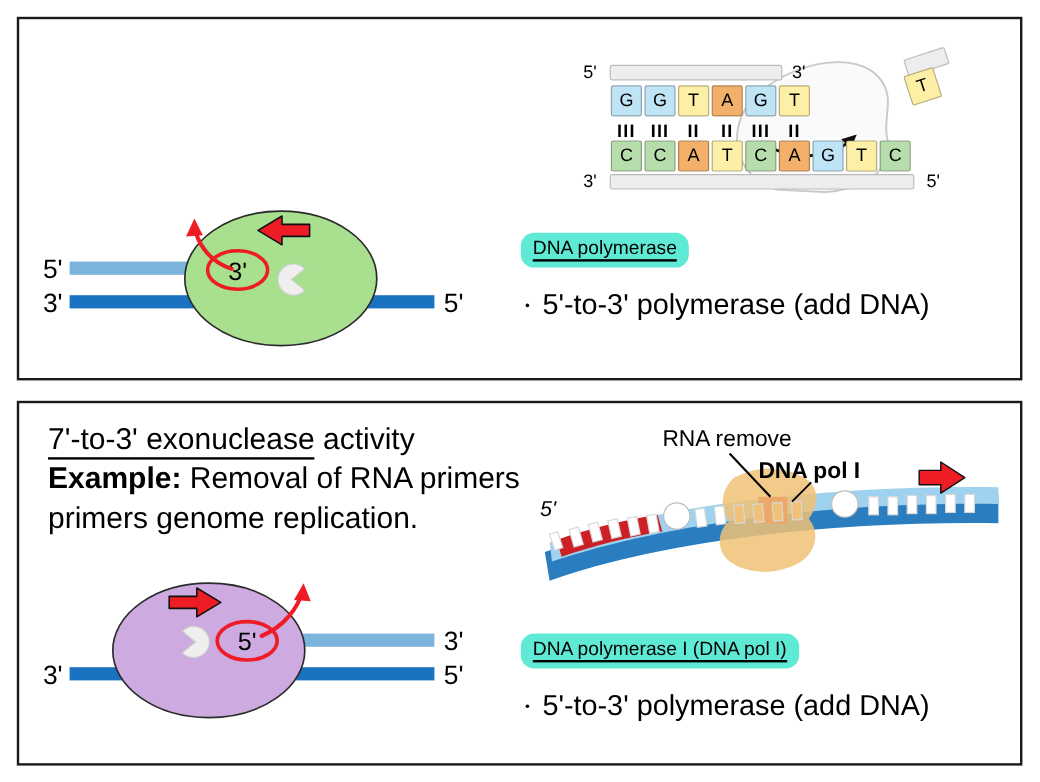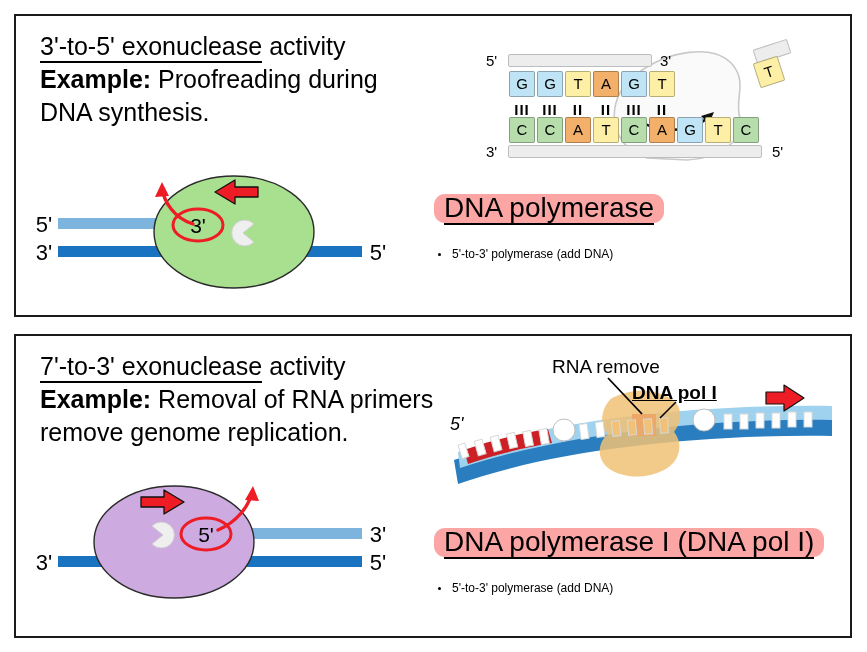--- a/index.html
+++ b/index.html
@@ -18,27 +18,27 @@
   .hdr{position:absolute;left:24px;top:14px;width:400px;}
   .hdr-line1{font-size:25px;line-height:33px;white-space:nowrap;}
   .hdr-underline{border-bottom:2px solid #000;padding-bottom:1px;}
   .hdr-line2{font-size:25px;line-height:33px;white-space:nowrap;}
   .hdr-line3{font-size:25px;line-height:33px;white-space:nowrap;}
   .bold{font-weight:bold;}
 
   
   .legend{position:absolute;}
   .legend-title{
-    display:inline-block;background:#fca5a5;border-radius:11px;
-    padding:1px 10px 2px 10px;font-size:28px;line-height:26px;
+    display:inline-block;background:#5eead4;border-radius:11px;
+    padding:1px 10px 2px 10px;font-size:16px;line-height:26px;
   }
   .legend-title span{border-bottom:2px solid #000;}
   .legend ul{list-style:none;margin:10px 0 0 0;padding:0;}
   .legend li{
-    font-size:12px;line-height:31px;position:relative;padding-left:18px;margin-top:16px;
+    font-size:24px;line-height:31px;position:relative;padding-left:18px;margin-top:16px;
   }
   .legend li::before{
     content:"";position:absolute;left:4px;top:14px;
     width:3px;height:3px;background:#000;border-radius:50%;
   }
   .legend li .cont{display:block;padding-left:0;}
 
   
   .sch{position:absolute;}
   .sch svg{display:block;}
@@ -57,32 +57,27 @@
   }
   .backbone{
     position:absolute;height:13px;box-sizing:border-box;
     background:#ededed;border:1px solid #bdbdbd;border-radius:2px;
   }
   .tick{position:absolute;font-size:15px;line-height:15px;}
 
   
   .primer{position:absolute;}
   .lbl{position:absolute;font-size:19px;line-height:22px;white-space:nowrap;}
-  .lbl-bold{font-weight:bold;text-decoration:underline;}
+  .lbl-bold{font-weight:bold;}
 </style>
 </head>
 <body>
 
 <div class="panel" id="panel-top">
 
-  <div class="hdr">
-    <div class="hdr-line1"><span class="hdr-underline">3'-to-5' exonuclease</span><span> activity</span></div>
-    <div class="hdr-line2"><span class="bold">Example:</span><span> Proofreading during</span></div>
-    <div class="hdr-line3">DNA synthesis.</div>
-  </div>
 
   <div class="sch" id="sch-top" style="left:6px;top:140px;width:400px;height:145px;">
     <svg width="400" height="145" viewBox="0 0 400 145">
       <g>
         <rect x="36" y="62" width="150" height="11" fill="#7cb4dd"></rect>
         <rect x="36" y="90" width="304" height="11" fill="#1a73c0"></rect>
       </g>
       <ellipse cx="212" cy="76" rx="80" ry="56" fill="#a8e08f" stroke="#2b2b2b" stroke-width="1.4"></ellipse>
 
       <path d="M213 31 L213 24 L193 36 L213 48 L213 41 L236 41 L236 31 Z" fill="#ee1c25" stroke="#111" stroke-width="1.3" stroke-linejoin="round"></path>
@@ -151,21 +146,21 @@
       <li><span>5'-to-3' polymerase (add DNA)</span></li>
     </ul>
   </div>
 </div>
 
 <div class="panel" id="panel-bottom">
 
   <div class="hdr">
     <div class="hdr-line1"><span class="hdr-underline">7'-to-3' exonuclease</span><span> activity</span></div>
     <div class="hdr-line2"><span class="bold">Example:</span><span> Removal of RNA primers</span></div>
-    <div class="hdr-line3">remove genome replication.</div>
+    <div class="hdr-line3">primers genome replication.</div>
   </div>
 
   <div class="sch" id="sch-bottom" style="left:6px;top:122px;width:400px;height:150px;">
     <svg width="400" height="150" viewBox="0 0 400 150">
       <g>
         <rect x="190" y="70" width="150" height="11" fill="#7cb4dd"></rect>
         <rect x="36" y="98" width="304" height="11" fill="#1a73c0"></rect>
       </g>
       <ellipse cx="152" cy="84" rx="80" ry="56" fill="#cdaae0" stroke="#2b2b2b" stroke-width="1.4"></ellipse>
 

